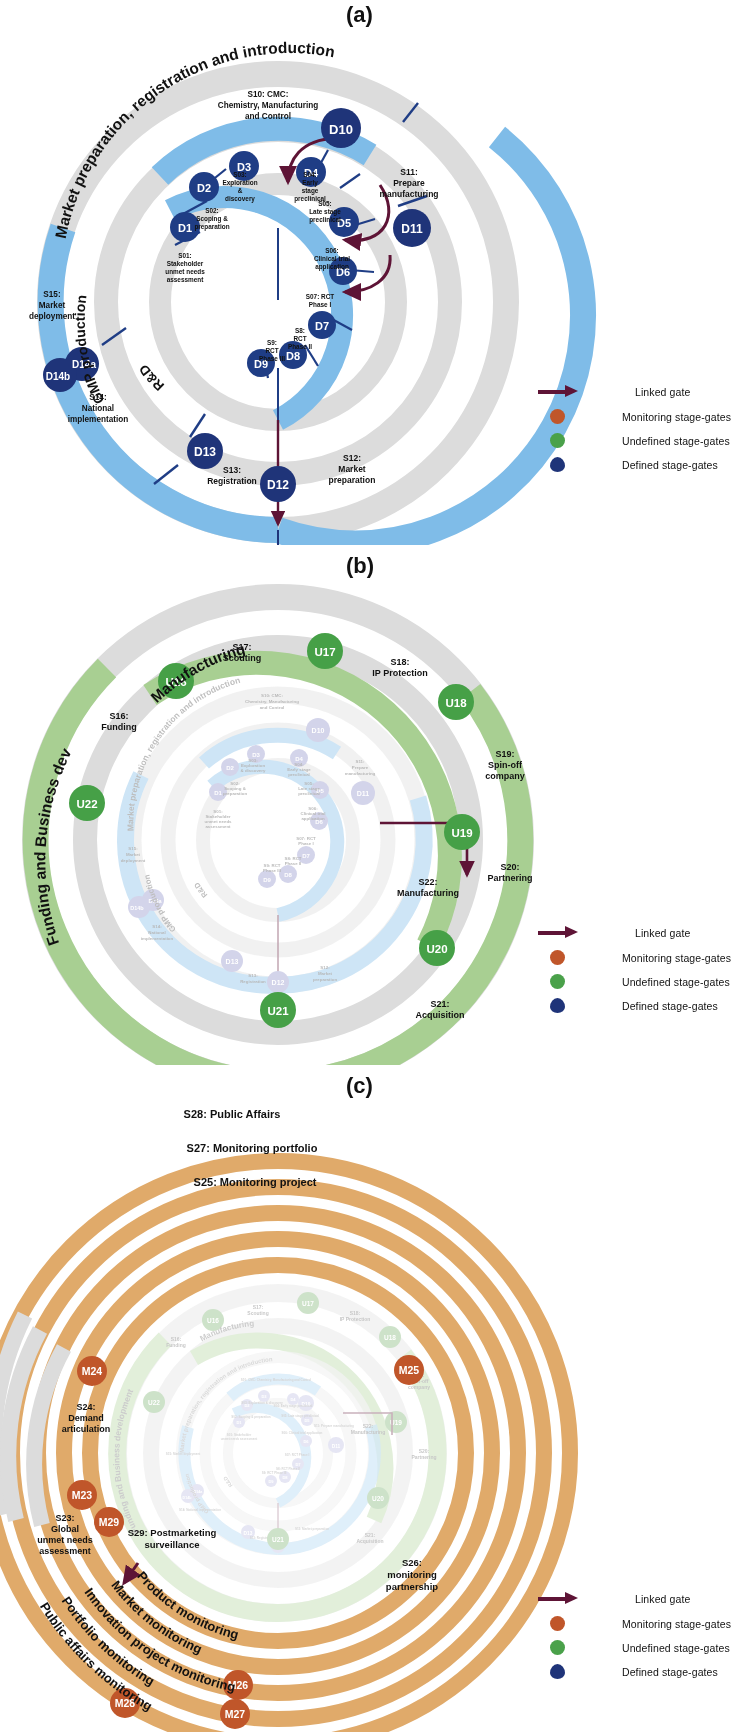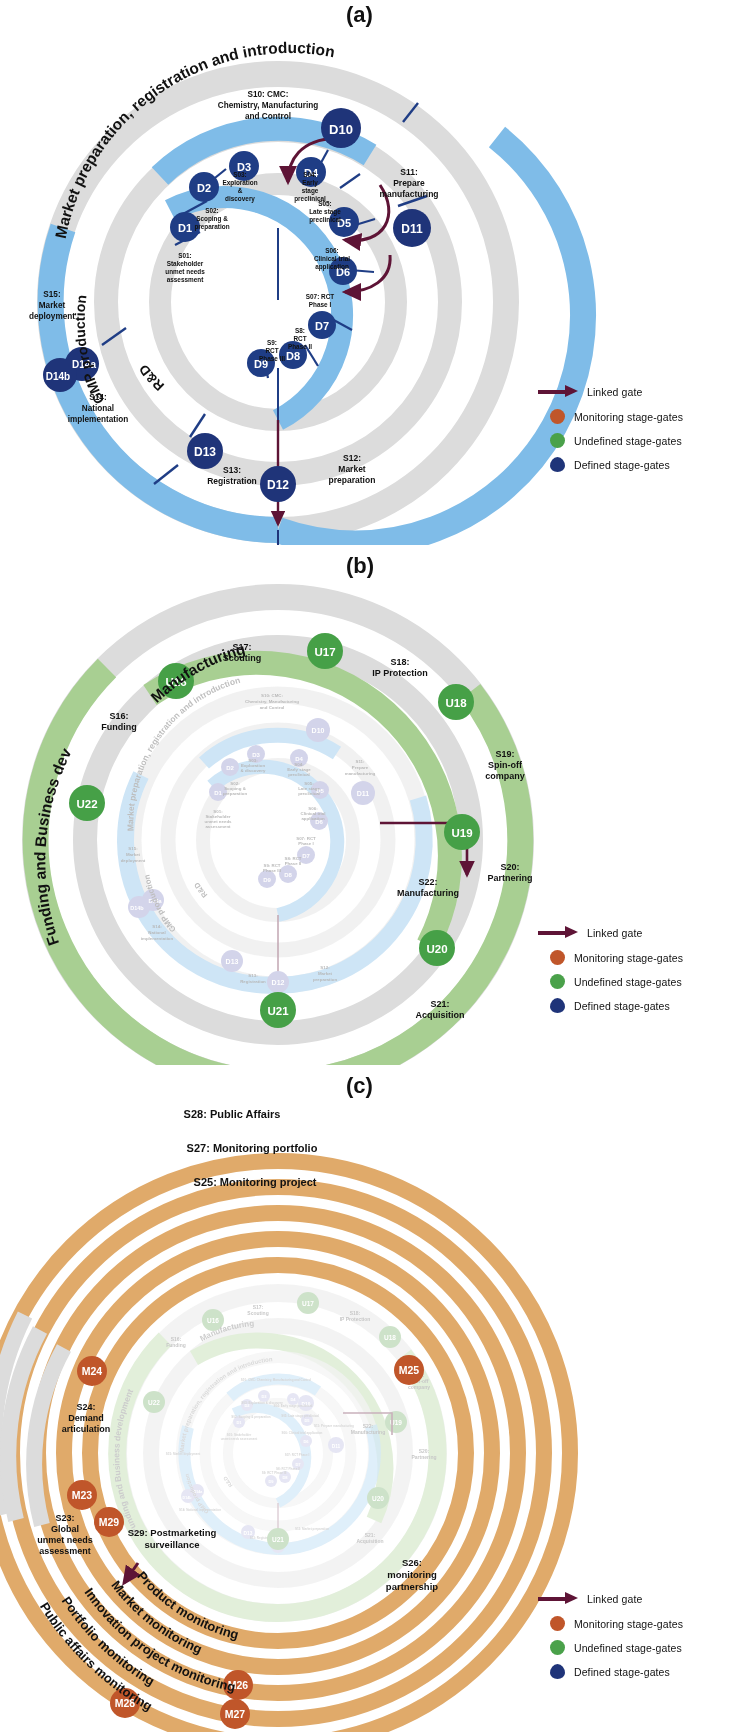--- a/index.html
+++ b/index.html
@@ -4,21 +4,21 @@
 <style>
   html,body{margin:0;padding:0;background:#ffffff;}
   body{width:740px;height:1732px;position:relative;font-family:"Liberation Sans",sans-serif;color:#111;}
   .panel{position:absolute;left:0;width:740px;}
   #panel-a{top:0;height:545px;}
   #panel-b{top:545px;height:520px;}
   #panel-c{top:1065px;height:667px;}
   .panel-label{position:absolute;font-size:22px;font-weight:700;color:#111;font-family:"Liberation Sans",sans-serif;}
   svg{display:block;}
   .lg-row{position:absolute;display:flex;align-items:center;gap:9px;}
-  .lg-txt{font-size:10.5px;color:#111;letter-spacing:.1px;white-space:nowrap;}
+  .lg-txt{font-size:10.5px;color:#111;letter-spacing:.1px;white-space:nowrap;margin-left:48px;}
   .lg-dot{width:15px;height:15px;border-radius:50%;display:block;}
   .lg-dot.pin{border-radius:50% 50% 50% 50%/60% 60% 40% 40%;}
   .lg-arrow{width:40px;height:13px;position:relative;}
   .lg-arrow .shaft{position:absolute;left:0;top:5px;width:30px;height:4px;background:#5e1436;}
   .lg-arrow .head{position:absolute;left:27px;top:0;width:0;height:0;border-top:6.5px solid transparent;border-bottom:6.5px solid transparent;border-left:13px solid #5e1436;}
 </style>
 </head>
 <body>
 
 <div class="panel" id="panel-a">

